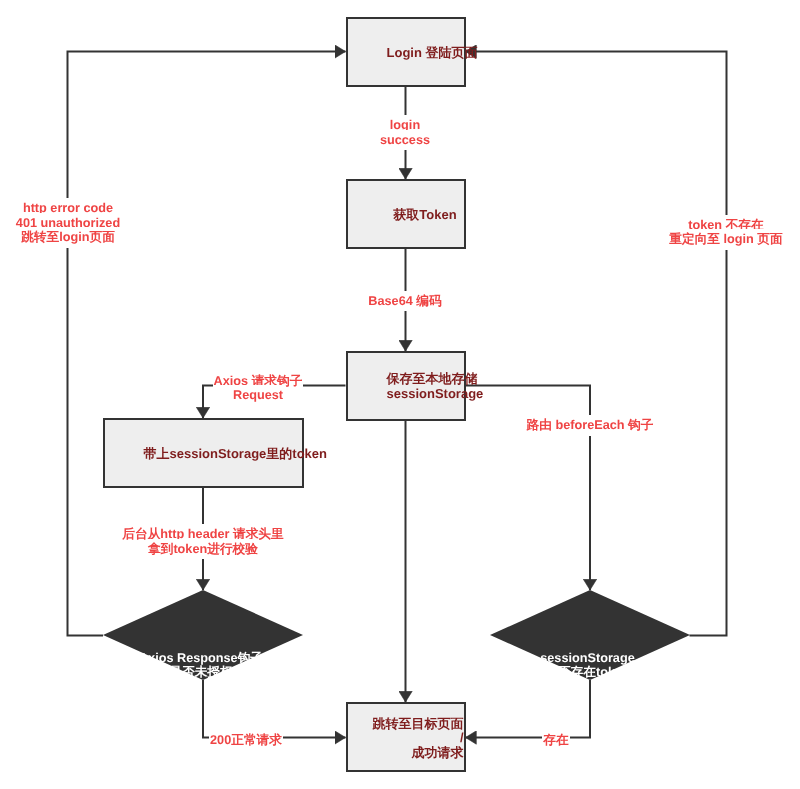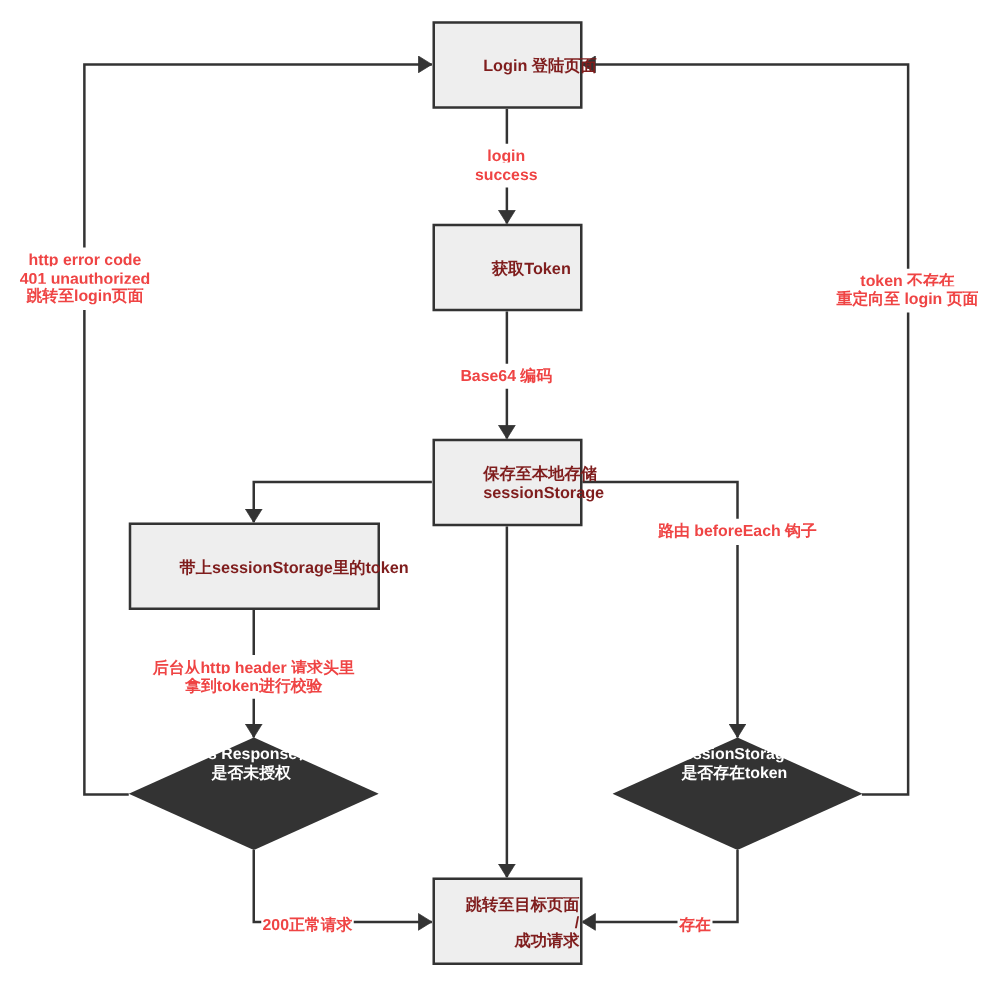--- a/index.html
+++ b/index.html
@@ -13,21 +13,21 @@
 
   .node{position:absolute;box-sizing:border-box;display:flex;
         flex-direction:column;justify-content:center;}
   .box{background:#eeeeee;border:2px solid #333333;padding-top:3px;}
   .box .ln{font-size:13px;font-weight:700;color:#7f1d1d;line-height:14.6px;
            white-space:nowrap;padding-left:39px;}
   .ctr{text-align:center;}
   .lft{text-align:left;padding-left:12px;}
 
   .dia{position:absolute;display:flex;flex-direction:column;
-       align-items:center;justify-content:flex-start;}
+       align-items:center;justify-content:flex-end;}
   .dia .shape{position:absolute;left:0;top:0;}
   .dia .txt{position:relative;right:2px;z-index:2;text-align:center;color:#ffffff;
             font-size:12.7px;font-weight:700;line-height:14.6px;white-space:nowrap;padding-top:6px;}
 
   .lbl{position:absolute;color:#ef4444;
        font-size:12.7px;font-weight:700;line-height:14.5px;white-space:nowrap;
        text-align:center;box-sizing:content-box;}
   .lbl>div{display:block;text-align:center;height:14.5px;}
   .lbl>div>span{display:inline-block;background:#ffffff;padding:3px 1px;
        margin:-3px 0;vertical-align:top;}
@@ -112,20 +112,24 @@
 
   <div class="lbl" style="left:355px;top:118px;width:100px;">
     <div><span>login</span></div>
     <div><span>success</span></div>
   </div>
 
   <div class="lbl" style="left:355px;top:293.5px;width:100px;">
     <div><span>Base64 编码</span></div>
   </div>
 
+  <div class="lbl" style="left:198px;top:373.5px;width:120px;text-align:center;">
+    <div><span>Axios 请求钩子</span></div>
+    <div><span>Request</span></div>
+  </div>
 
   <div class="lbl" style="left:520px;top:418px;width:140px;">
     <div><span>路由 beforeEach 钩子</span></div>
   </div>
 
   <div class="lbl" style="left:103px;top:527px;width:200px;">
     <div><span>后台从http header 请求头里</span></div>
     <div><span>拿到token进行校验</span></div>
   </div>
 

